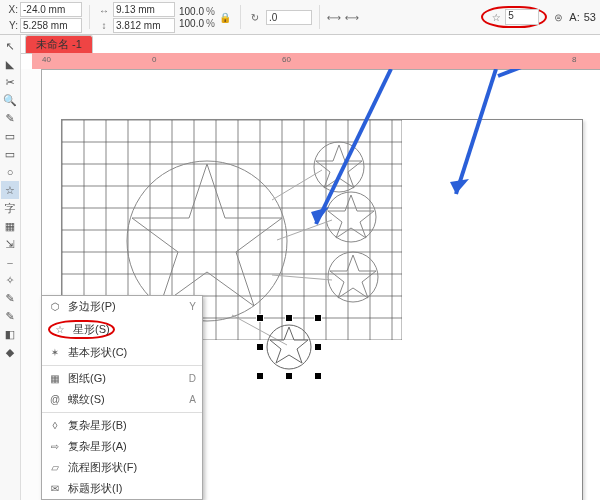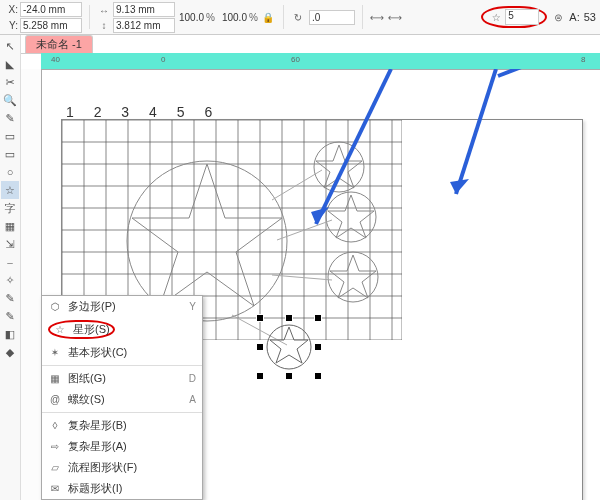--- a/index.html
+++ b/index.html
@@ -3,33 +3,33 @@
 <meta charset="utf-8">
 <style>
 html,body{margin:0;padding:0;width:600px;height:500px;font-family:Arial,'Microsoft YaHei',sans-serif;font-size:11px;background:#fff;color:#333;overflow:hidden}
 .topbar{height:30px;display:flex;align-items:center;padding:2px 4px;border-bottom:1px solid #ccc;background:#f8f8f8;gap:4px}
 .coord-group{display:flex;flex-direction:column;gap:1px;font-size:10px}
 .coord-row{display:flex;align-items:center;gap:2px}
 .lbl{width:14px;text-align:right;color:#444}
 .val{width:56px;height:13px;border:1px solid #ccc;padding:0 2px;font-size:10px;line-height:13px;background:#fff}
 .val-unit{font-size:10px;color:#666}
 .sep{width:1px;height:24px;background:#ddd;margin:0 3px}
-.pct{display:flex;font-size:10px;gap:7px}
+.pct{display:flex;flex-direction:column;font-size:10px;gap:1px}
 .ico{width:14px;height:14px;display:inline-flex;align-items:center;justify-content:center;color:#666;font-size:10px}
 .small-input{width:28px;height:14px;border:1px solid #ccc;padding:0 2px;font-size:10px;background:#fff}
 .topbar-right{display:flex;align-items:center;gap:4px;margin-left:auto}
 .red-circle{border:2px solid #d00;border-radius:50%/60%;padding:1px 6px;display:flex;align-items:center;gap:2px}
 .main{display:flex;height:468px}
 .toolbox{width:20px;display:flex;flex-direction:column;align-items:center;padding-top:2px;gap:0;border-right:1px solid #ddd;background:#f8f8f8}
 .tool{width:18px;height:18px;display:flex;align-items:center;justify-content:center;color:#555;font-size:11px;cursor:pointer}
 .tool.sel{background:#cde}
 .canvas-wrap{flex:1;position:relative;background:#fff}
 .tabbar{height:18px;border-bottom:1px solid #ccc;display:flex;align-items:center;padding-left:4px;font-size:11px}
-.tab{padding:1px 10px;border:1px solid #ccc;border-bottom:none;background:#fca5a5;border-radius:3px 3px 0 0}
-.ruler-h{position:absolute;top:18px;left:20px;right:0;height:16px;border-bottom:1px solid #aaa;font-size:8px;color:#666;background:#5eead4}
+.tab{padding:1px 10px;border:1px solid #ccc;border-bottom:none;background:#ef4444;border-radius:3px 3px 0 0}
+.ruler-h{position:absolute;top:18px;left:11px;right:0;height:16px;border-bottom:1px solid #aaa;font-size:8px;color:#666;background:#fca5a5}
 .ruler-h span{position:absolute;top:2px}
 .ruler-v{position:absolute;top:34px;left:0;width:20px;bottom:0;border-right:1px solid #aaa;background:#fcfcfc}
 .stage{position:absolute;top:34px;left:20px;right:0;bottom:0;overflow:hidden}
 .page{position:absolute;top:50px;left:20px;width:520px;height:400px;border:1px solid #888;box-shadow:2px 2px 3px rgba(0,0,0,.15);background:#fff}
 .numbers{position:absolute;top:-16px;left:4px;font-size:14px;letter-spacing:8px;color:#333}
 .grid{position:absolute;top:0;left:0}
 .star-big{position:absolute;top:36px;left:60px}
 .star-sm{position:absolute}
 .sel-handles{position:absolute}
 .sel-handles .h{position:absolute;width:6px;height:6px;background:#000;border:1px solid #fff}
@@ -122,21 +122,20 @@
     <div class="ruler-h">
       <span style="left:10px">40</span>
       <span style="left:120px">0</span>
       <span style="left:250px">60</span>
       <span style="left:540px">8</span>
     </div>
     <div class="ruler-v"></div>
 
     <div class="stage">
       <div class="page">
-        <div class="numbers">1 2 3 4 5 6</div>
 
         <svg class="grid" width="340" height="220" style="top:0;left:0">
           <g stroke="#555" stroke-width="0.7" fill="none">
             
           </g>
           <g stroke="#555" stroke-width="0.7">
             <line x1="0" y1="0" x2="340" y2="0"></line>
               <line x1="0" y1="22" x2="340" y2="22"></line>
               <line x1="0" y1="44" x2="340" y2="44"></line>
               <line x1="0" y1="66" x2="340" y2="66"></line>

